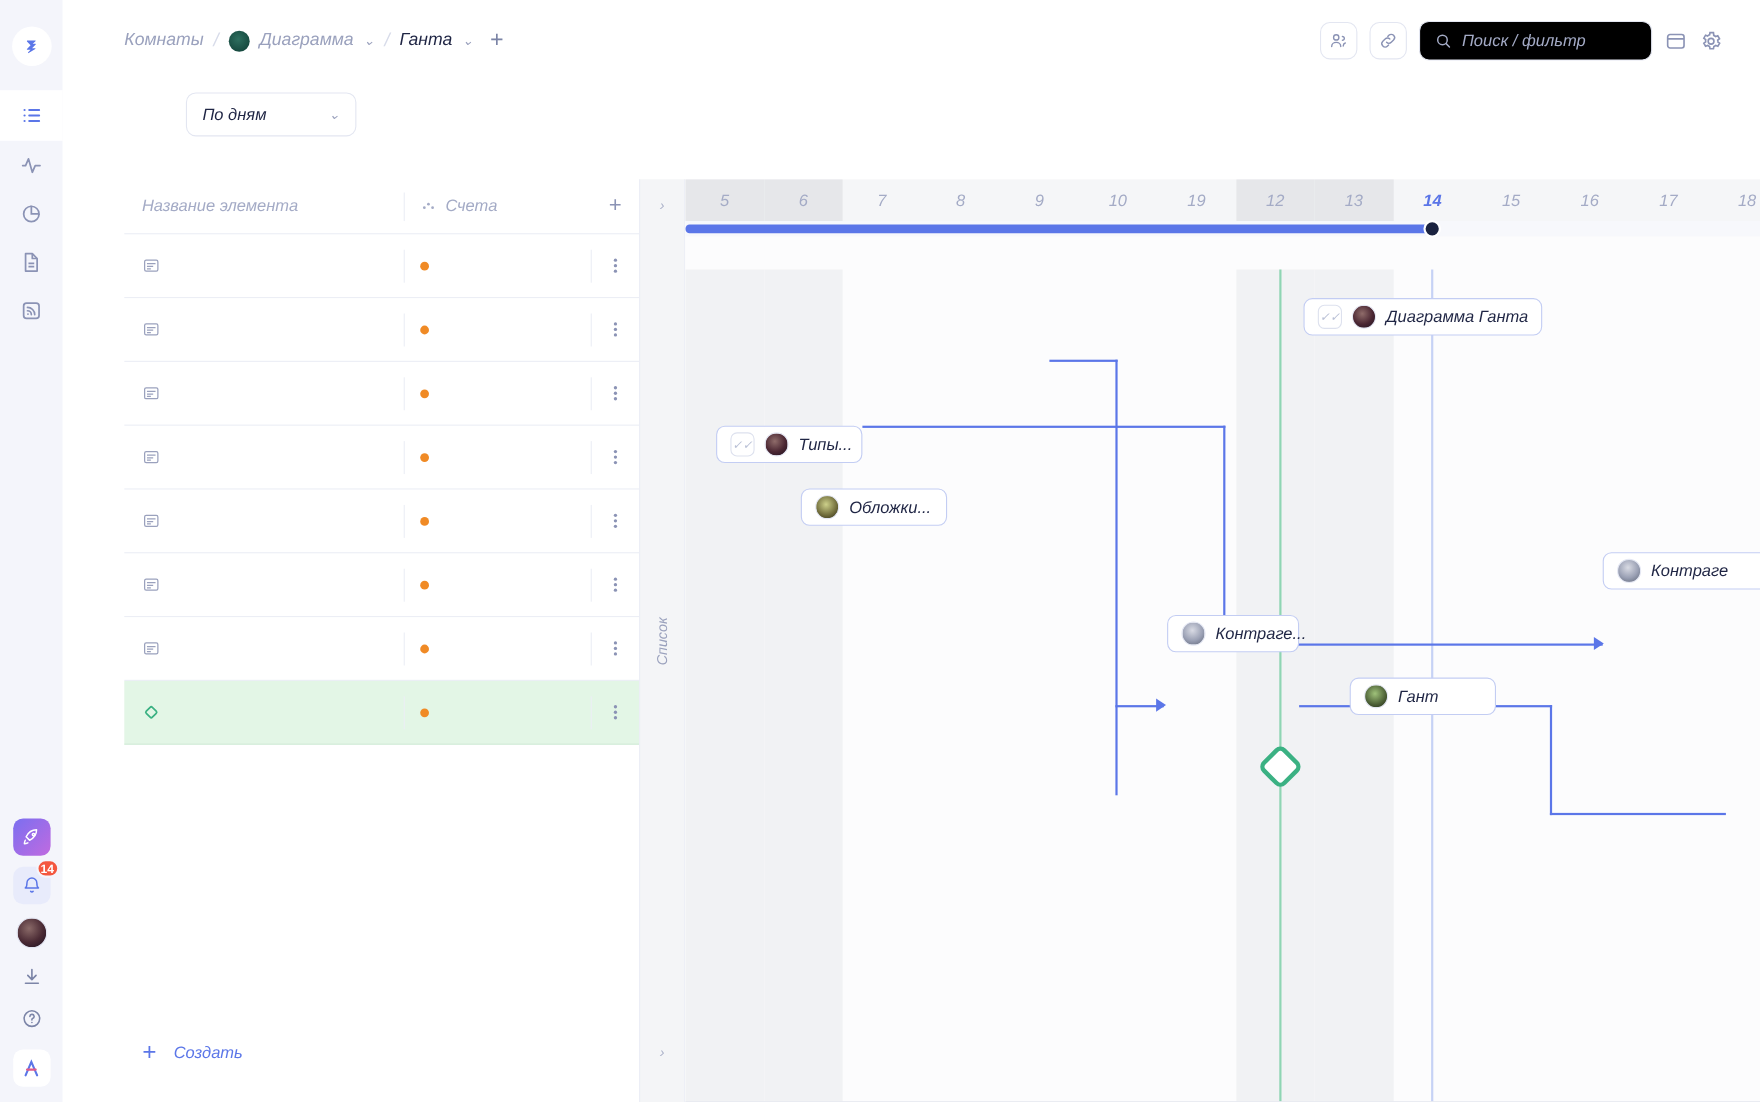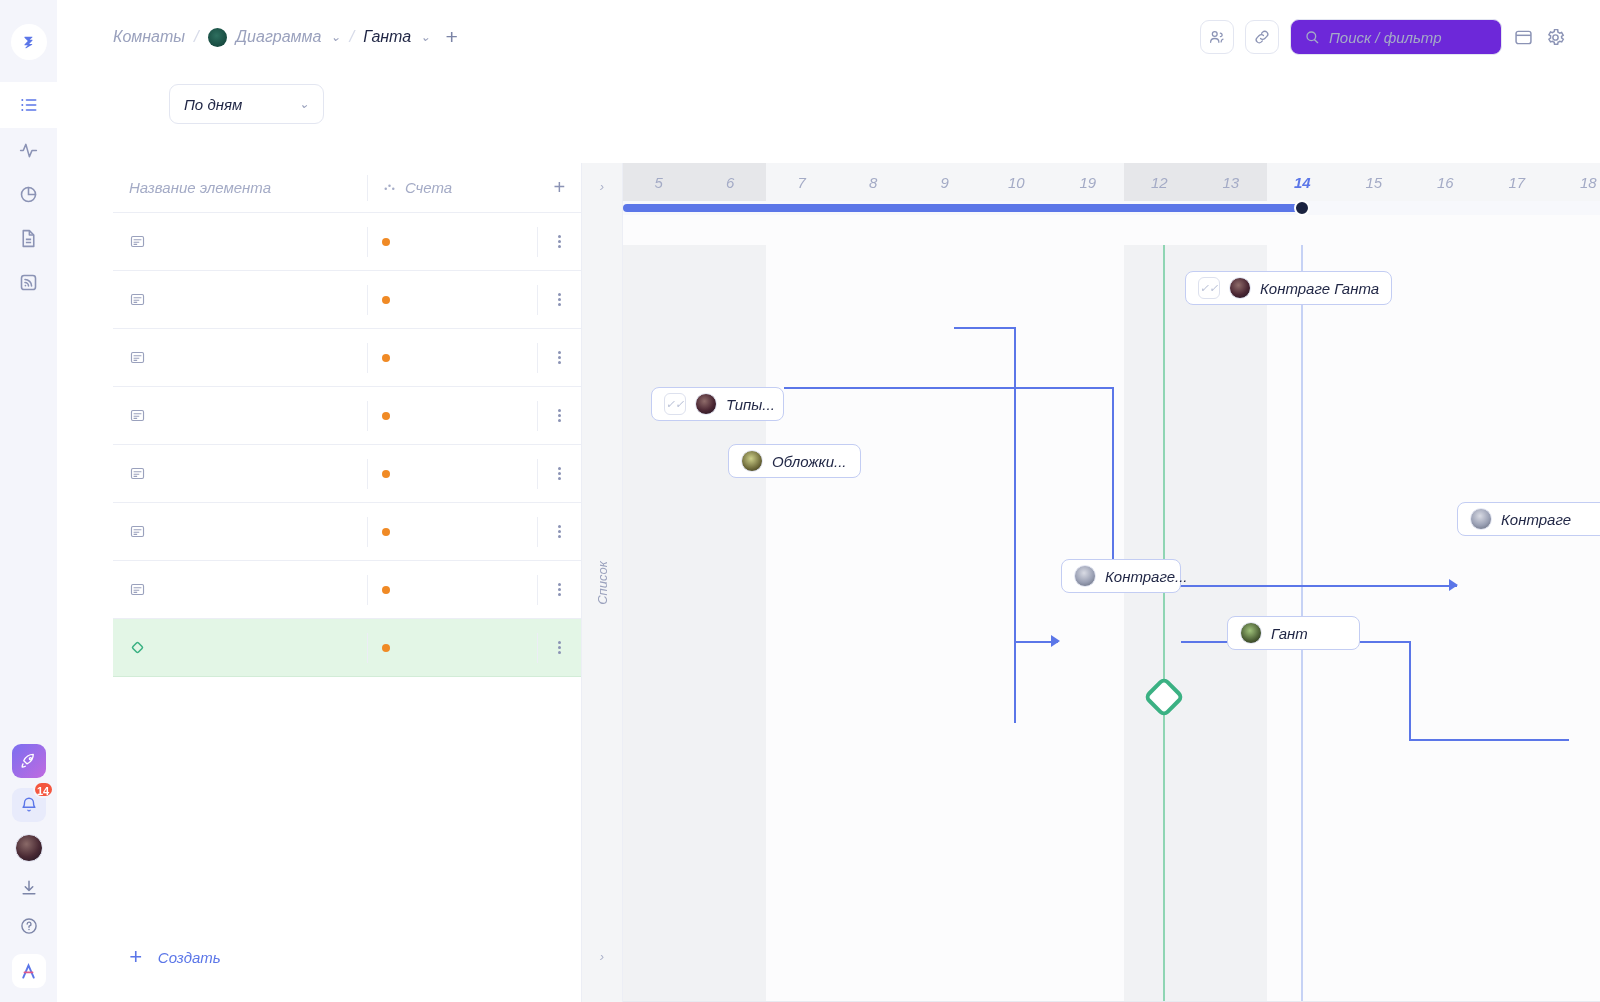--- a/index.html
+++ b/index.html
@@ -81,21 +81,21 @@
   .crumb-plus { color: #7b84a6; font-size: 21px; margin-left: 6px; }
 
   .top-right { margin-left: auto; display: flex; align-items: center; gap: 11px; }
   .icon-btn {
     width: 34px; height: 34px; border: 1px solid #e3e6f1; border-radius: 9px;
     display: flex; align-items: center; justify-content: center; color: #8b93b5; background:#fff;
   }
   .search-box {
     width: 212px; height: 36px; border: 1px solid #e3e6f1; border-radius: 9px;
     display: flex; align-items: center; gap: 9px; padding: 0 13px; color: #a4abc6;
-    font-size: 15px; background:#6d28d9;
+    font-size: 15px; background:#000000;
   }
   .plain-ico { color: #8b93b5; display:flex; }
 
   
   .period-row { padding: 10px 0 0 112px; }
   .period-select {
     width: 155px; height: 40px; border: 1px solid #e3e6f1; border-radius: 9px;
     display: flex; align-items: center; padding: 0 14px; font-size: 15px; color: #1f2544;
     background: #fff;
   }
@@ -577,21 +577,21 @@
             <div class="conn conn-v" style="left: 489px; top: 142px; height: 200px;"></div>
             <div class="conn conn-h" style="left: 489px; top: 340px; width: 345px;"></div>
             <div class="conn conn-h" style="left: 558px; top: 396px; width: 230px;"></div>
             <div class="conn conn-v" style="left: 786px; top: 396px; height: 100px;"></div>
             <div class="conn conn-h" style="left: 786px; top: 494px; width: 160px;"></div>
             <div class="arrow" style="left: 428px; top: 390px;"></div>
             <div class="arrow" style="left: 826px; top: 334px;"></div>
             <div class="gcard" style="left: 562px; top: 26px;">
               <span class="chk">✓✓</span>
               <span class="av av-dark"></span>
-              <span>Контраге Ганта</span>
+              <span>Диаграмма Ганта</span>
             </div>
             <div class="gcard" style="left: 28px; top: 142px; width: 133px;">
               <span class="chk">✓✓</span>
               <span class="av av-dark"></span>
               <span>Типы...</span>
             </div>
             <div class="gcard" style="left: 105px; top: 199px; width: 133px;">
               <span class="av av-olive"></span>
               <span>Обложки...</span>
             </div>

